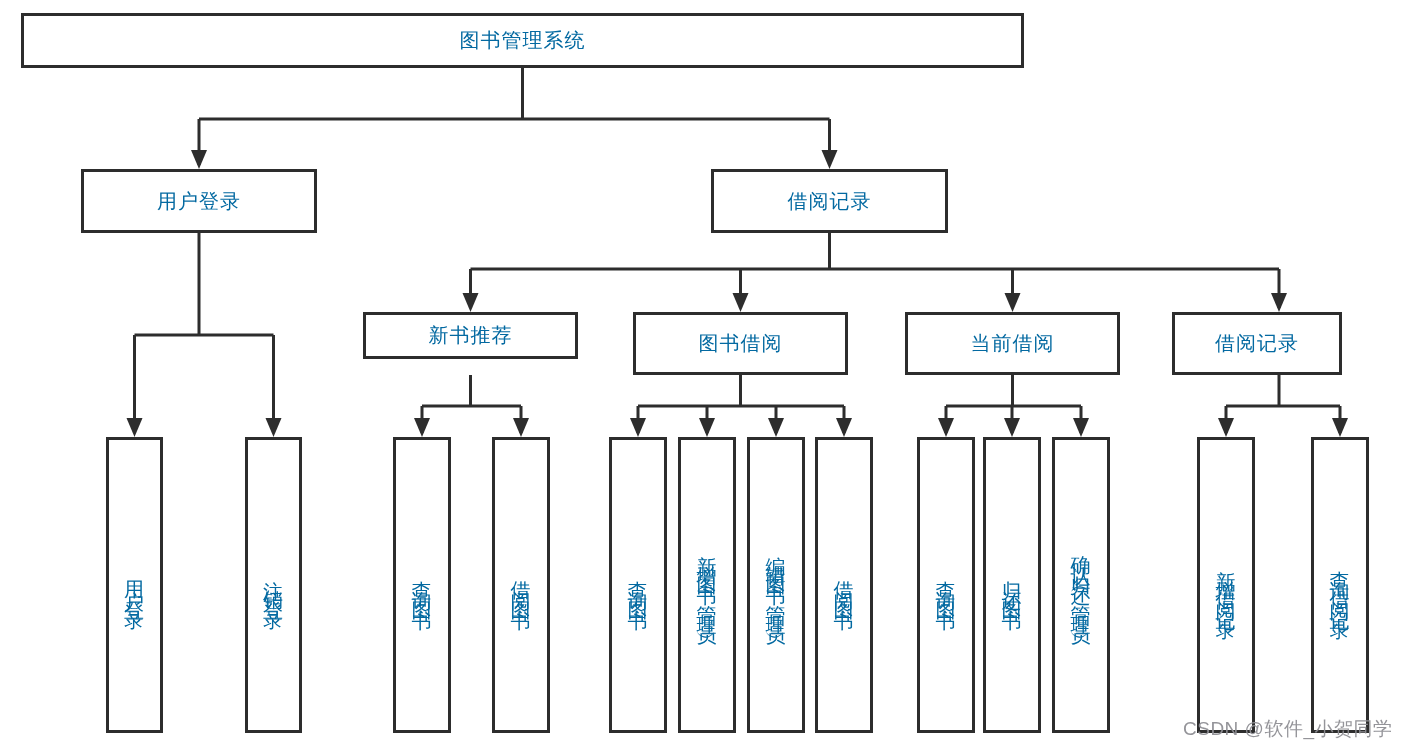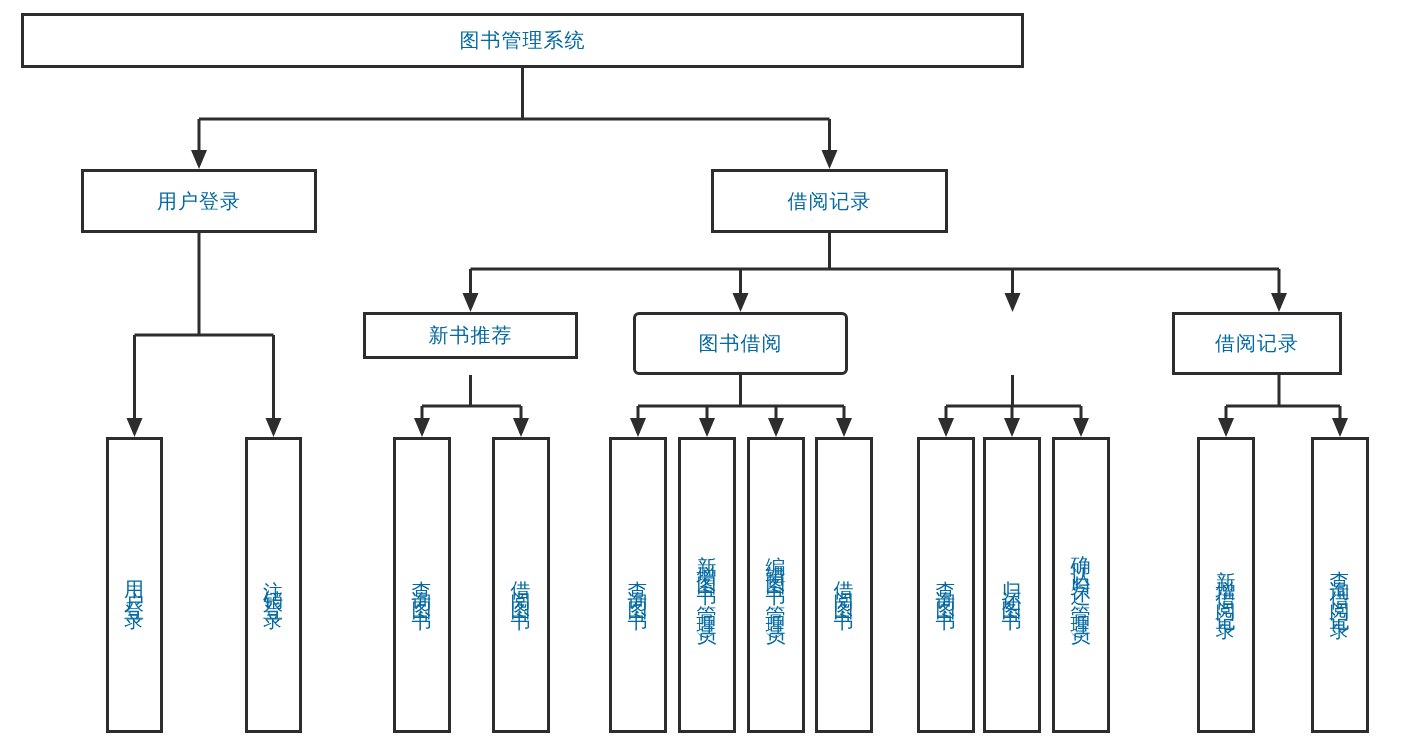--- a/index.html
+++ b/index.html
@@ -97,22 +97,25 @@
   <div class="node" style="left:81px; top:169px; width:236px; height:64px;">
     <span class="h-label">用户登录</span>
   </div>
   <div class="node" style="left:711px; top:169px; width:237px; height:64px;">
     <span class="h-label">借阅记录</span>
   </div>
 
   <div class="node" style="left:363px; top:312px; width:215px; height:47px;">
     <span class="h-label">新书推荐</span>
   </div>
-  <div class="node" style="left:633px; top:312px; width:215px; height:63px;border-radius:6px;">
+  <div class="node" style="left:633px; top:312px; width:215px; height:63px;">
     <span class="h-label">图书借阅</span>
+  </div>
+  <div class="node" style="left:905px; top:312px; width:215px; height:63px;">
+    <span class="h-label">当前借阅</span>
   </div>
   <div class="node" style="left:1172px; top:312px; width:170px; height:63px;">
     <span class="h-label">借阅记录</span>
   </div>
 
   <div class="node" style="left:106px; top:437px; width:57px; height:296px;">
     <span class="v-label">用户登录</span>
   </div>
   <div class="node" style="left:245px; top:437px; width:57px; height:296px;">
     <span class="v-label">注销登录</span>
@@ -148,14 +151,15 @@
     <span class="v-label">确认归还（管理员）</span>
   </div>
 
   <div class="node" style="left:1197px; top:437px; width:58px; height:296px;">
     <span class="v-label">新增借阅记录</span>
   </div>
   <div class="node" style="left:1311px; top:437px; width:58px; height:296px;">
     <span class="v-label">查询借阅记录</span>
   </div>
 
+  <div class="watermark">CSDN @软件_小贺同学</div>
 
 </div>
 
 </body></html>

